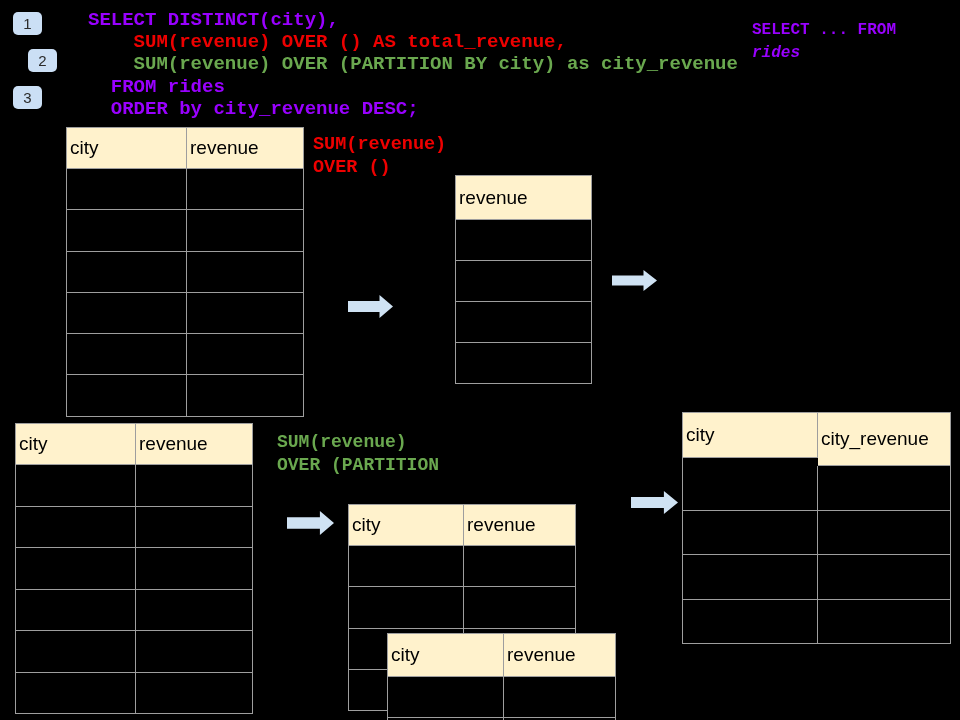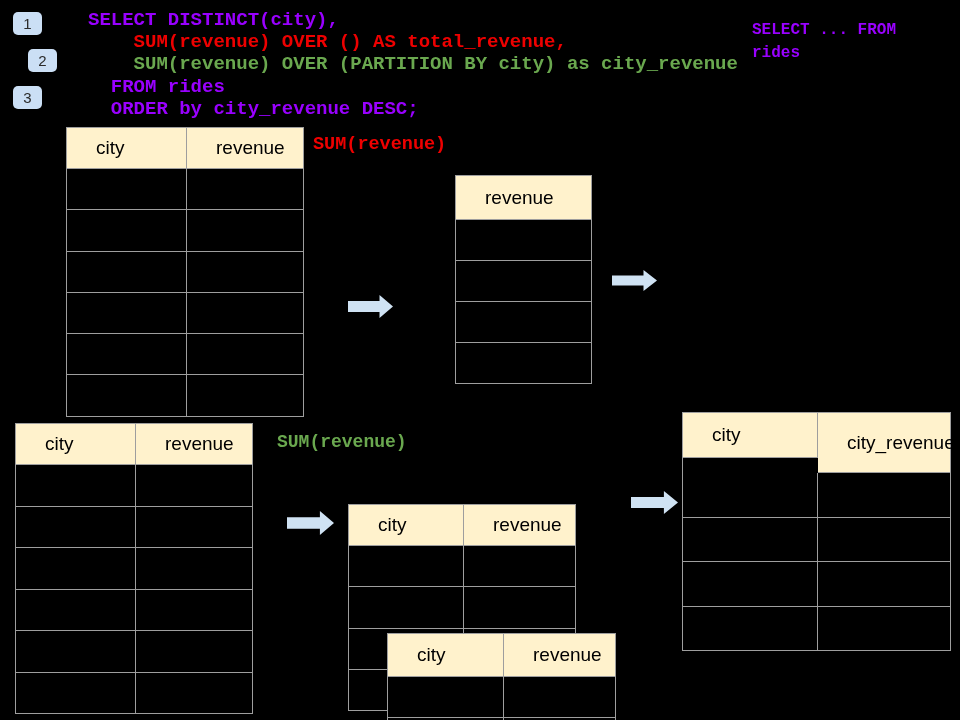--- a/index.html
+++ b/index.html
@@ -16,21 +16,21 @@
   .badge{position:absolute;width:29px;height:23px;background:#cbdff5;border-radius:5px;
          color:#2b2b2b;font-size:15px;display:flex;align-items:center;justify-content:center;}
   #badge-1{left:13px;top:12px;}
   #badge-2{left:28px;top:49px;}
   #badge-3{left:13px;top:86px;}
   
   .tbl{position:absolute;background:#000;border-left:1px solid #9e9e9e;border-top:1px solid #9e9e9e;}
   .trow{display:flex;}
   .cell{box-sizing:border-box;border-right:1px solid #9e9e9e;border-bottom:1px solid #9e9e9e;}
   .hcell{background:#fff2cc;color:#000;font-size:19px;display:flex;align-items:center;
-         padding-left:29px;}
+         padding-left:3px;}
   .bcell{background:#000;}
   #tbl-source-top{left:66px;top:127px;}
   #tbl-total-result{left:455px;top:175px;}
   #tbl-source-bottom{left:15px;top:423px;}
   #tbl-partition-step{left:348px;top:504px;}
   #tbl-partition-step2{left:387px;top:633px;}
   #tbl-final-result{left:682px;top:412px;}
   
   .arrow{position:absolute;background:#cfe2f3;
          clip-path:polygon(0 26%,70% 26%,70% 0,100% 50%,70% 100%,70% 74%,0 74%);}
@@ -43,25 +43,25 @@
 <body>
 
 <div id="stage">
 
   <div class="badge" id="badge-1">1</div>
   <div class="badge" id="badge-2">2</div>
   <div class="badge" id="badge-3">3</div>
 
   <div class="codeblock" id="sql-code"><div style="color: rgb(153, 0, 255);">SELECT DISTINCT(city),</div><div style="color: rgb(238, 0, 0);">    SUM(revenue) OVER () AS total_revenue,</div><div style="color: rgb(106, 168, 79);">    SUM(revenue) OVER (PARTITION BY city) as city_revenue</div><div style="color: rgb(153, 0, 255);">  FROM rides</div><div style="color: rgb(153, 0, 255);">  ORDER by city_revenue DESC;</div></div>
 
-  <div class="codeblock" id="side-note"><div style="color: rgb(153, 0, 255);">SELECT ... FROM</div><div style="color: rgb(153, 0, 255);">rides</div></div>
-
-  <div class="codeblock" id="note-total"><div style="color: rgb(238, 0, 0);">SUM(revenue)</div></div>
-
-  <div class="codeblock" id="note-partition"><div style="color: rgb(106, 168, 79);">SUM(revenue)</div></div>
+  <div class="codeblock" id="side-note"><div style="color: rgb(153, 0, 255);">SELECT ... FROM</div><div style="color: rgb(153, 0, 255); font-style: italic;">rides</div></div>
+
+  <div class="codeblock" id="note-total"><div style="color: rgb(238, 0, 0);">SUM(revenue)</div><div style="color: rgb(238, 0, 0);">OVER ()</div></div>
+
+  <div class="codeblock" id="note-partition"><div style="color: rgb(106, 168, 79);">SUM(revenue)</div><div style="color: rgb(106, 168, 79);">OVER (PARTITION</div></div>
 
   <div class="tbl" id="tbl-source-top">
       <div class="trow">
         <div class="cell hcell" style="width: 120px; height: 41px;">city</div>
         <div class="cell hcell" style="width: 117px; height: 41px;">revenue</div>
       </div>
       <div class="trow">
         <div class="cell bcell" style="width: 120px; height: 41.3px;"></div>
         <div class="cell bcell" style="width: 117px; height: 41.3px;"></div>
       </div>
@@ -170,21 +170,21 @@
       </div>
       <div class="trow">
         <div class="cell bcell" style="width: 116px; height: 41px;"></div>
         <div class="cell bcell" style="width: 112px; height: 41px;"></div>
       </div>
     </div>
 
   <div class="tbl" id="tbl-final-result">
       <div class="trow">
         <div class="cell hcell" style="width: 135px; height: 45px;">city</div>
-        <div class="cell hcell" style="width: 133px; height: 60px;">city_revenue</div>
+        <div class="cell hcell" style="width: 133px; height: 53px;">city_revenue</div>
       </div>
       <div class="trow">
         <div class="cell bcell" style="width: 135px; height: 44.5px;"></div>
         <div class="cell bcell" style="width: 133px; height: 44.5px;"></div>
       </div>
       <div class="trow">
         <div class="cell bcell" style="width: 135px; height: 44.5px;"></div>
         <div class="cell bcell" style="width: 133px; height: 44.5px;"></div>
       </div>
       <div class="trow">

